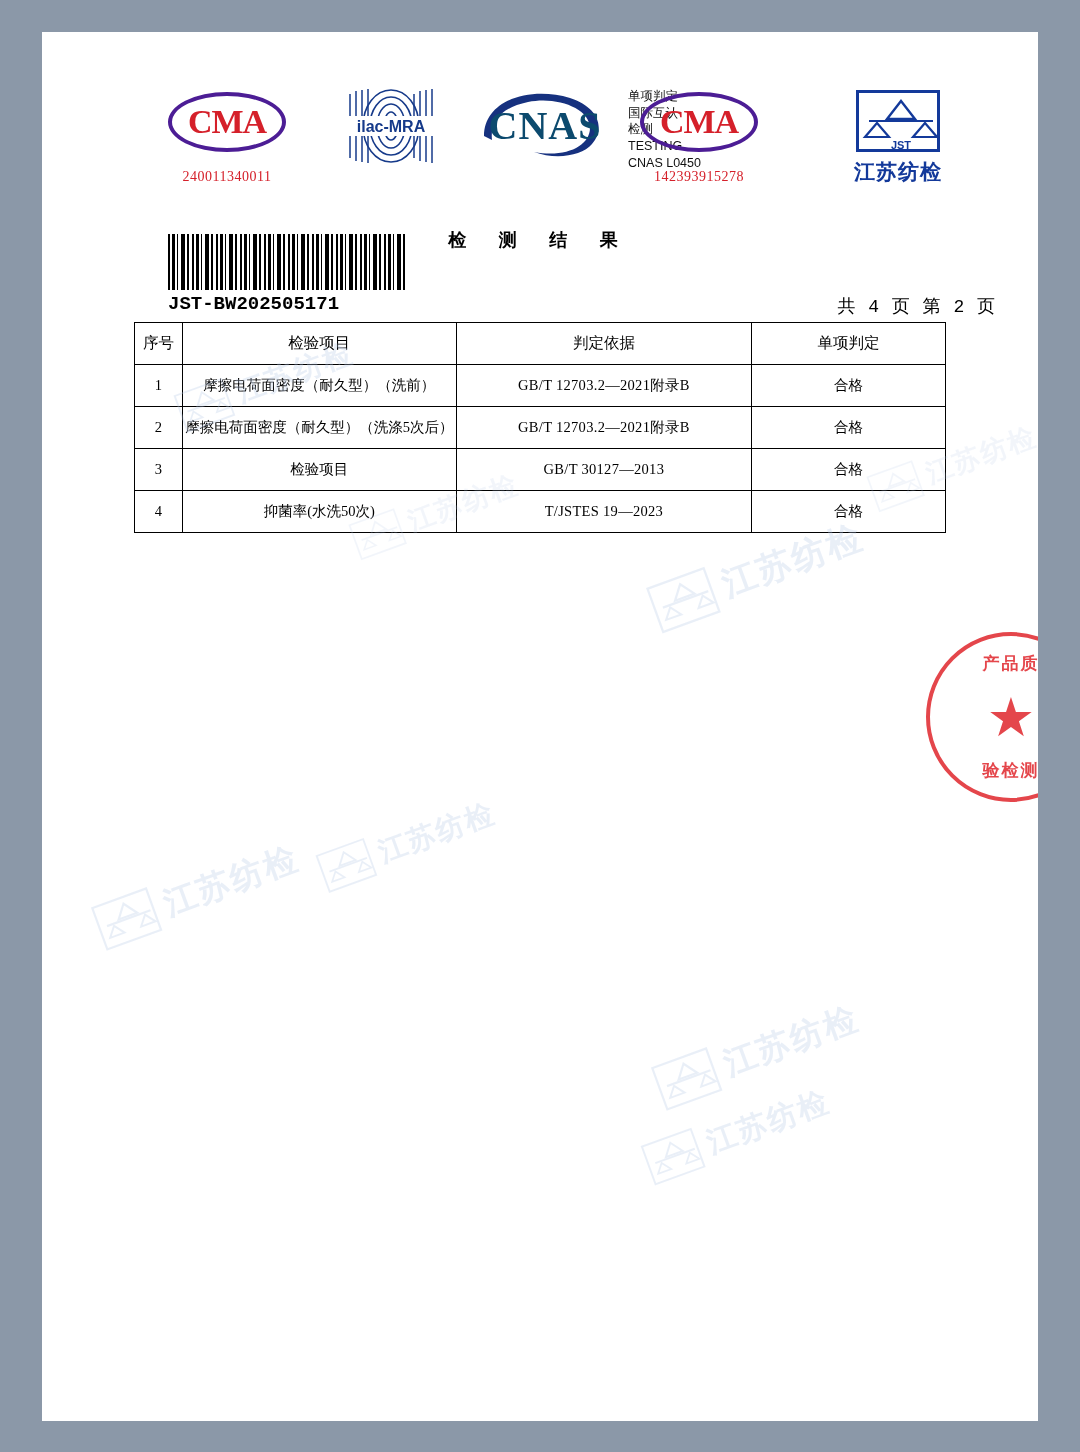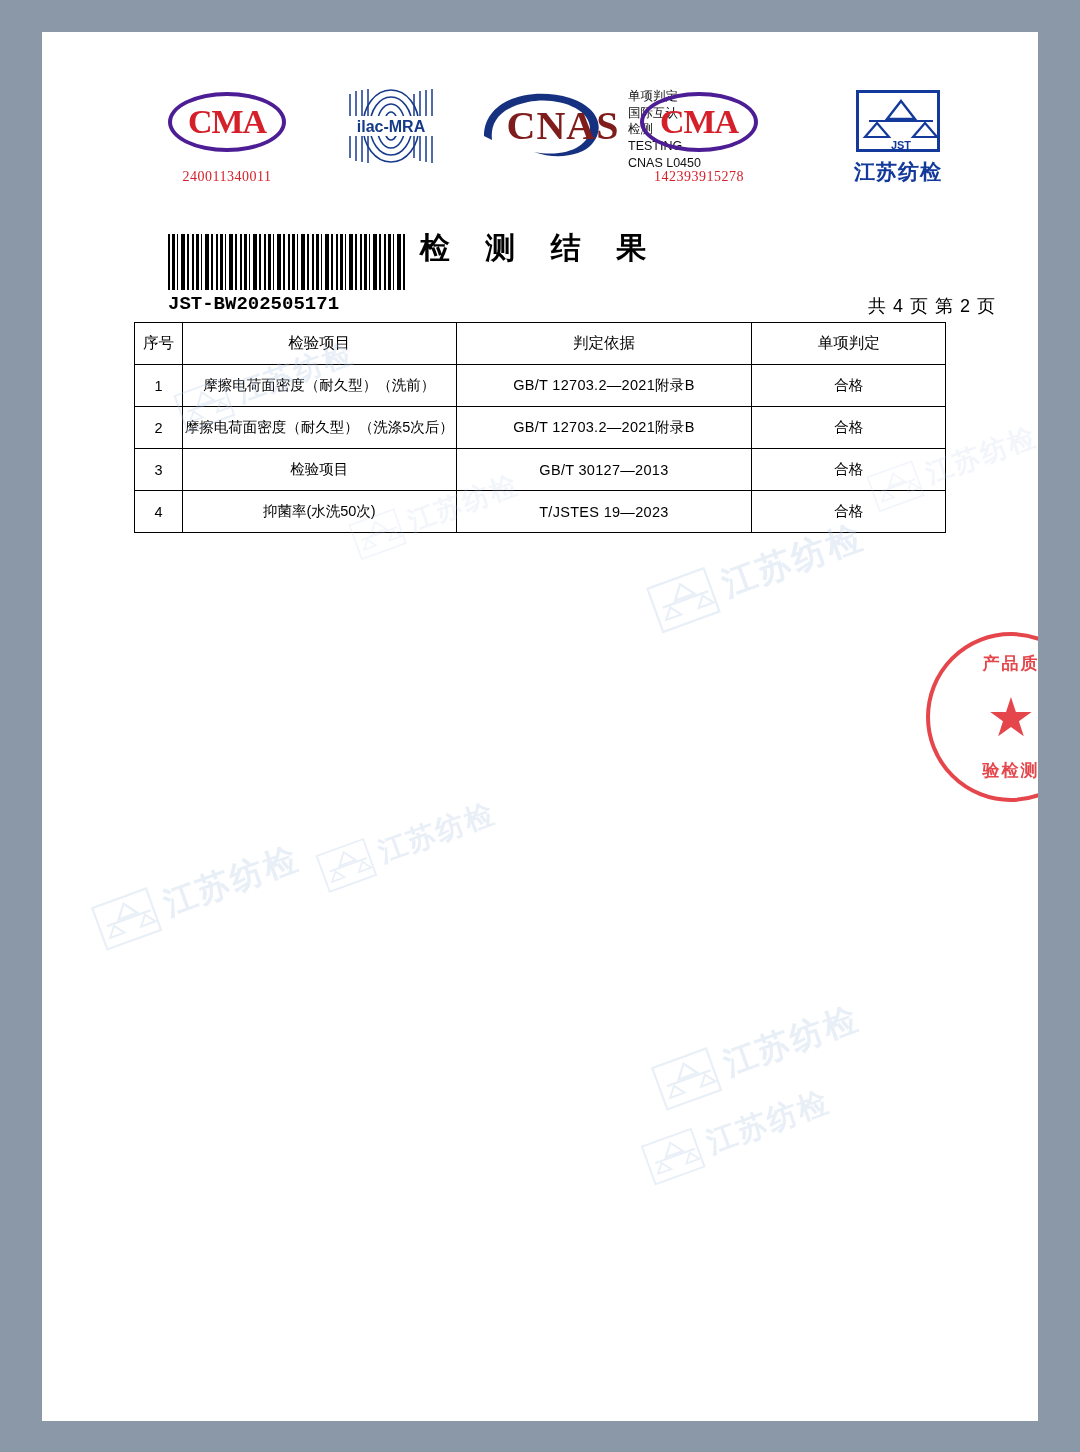--- a/index.html
+++ b/index.html
@@ -64,23 +64,23 @@
     font-family: "Liberation Sans", sans-serif;
     font-weight: bold;
     font-size: 16px;
     letter-spacing: 0px;
   }
 
   
   .cnas { position: relative; width: 150px; height: 72px; }
   .cnas-text {
     position: absolute;
-    left: 18px; top: 14px; width: 150px;
-    text-align: center;
-    color: #7f1d1d;
+    left: 0; top: 14px; width: 150px;
+    text-align: center;
+    color: #0c4a6e;
     font-family: "Liberation Serif", serif;
     font-weight: bold;
     font-size: 40px;
     letter-spacing: 1px;
     z-index: 2;
   }
   .cnas svg { position: absolute; left: 0; top: 0; z-index: 1; }
 
   .cnas-side {
     font-family: "Liberation Sans", sans-serif;
@@ -110,21 +110,21 @@
     letter-spacing: 1px;
   }
 
   
   .doc-title {
     position: absolute;
     left: 0; top: 196px; width: 996px;
     text-align: center;
     font-family: "Liberation Serif", serif;
     font-weight: bold;
-    font-size: 30px;
+    font-size: 18px;
     letter-spacing: 14px;
     color: #000;
   }
 
   
   .barcode-wrap {
     position: absolute;
     left: 126px; top: 202px;
     width: 240px;
   }
@@ -139,38 +139,38 @@
     font-weight: bold;
     font-size: 19px;
     letter-spacing: 0px;
     color: #000;
     white-space: nowrap;
   }
 
   .page-count {
     position: absolute;
     right: 42px; top: 262px;
-    font-family: Liberation Sans, sans-serif;
+    font-family: Liberation Mono, monospace;
     font-size: 18px;
     color: #000;
     letter-spacing: 1px;
   }
 
   
   table.result {
     position: absolute;
     left: 92px; top: 290px;
     width: 812px;
     border-collapse: collapse;
     background: transparent;
   }
   table.result td, table.result th {
     border: 1.6px solid #000;
     text-align: center;
-    font-family: Liberation Sans, sans-serif;
+    font-family: Liberation Serif, serif;
     color: #000;
     font-weight: normal;
     padding: 0;
     height: 42px;
     background: transparent;
   }
   table.result th { font-size: 15.5px; }
   table.result td { font-size: 14.5px; }
   .c-no   { width: 48px; }
   .c-item { width: 274px; }

